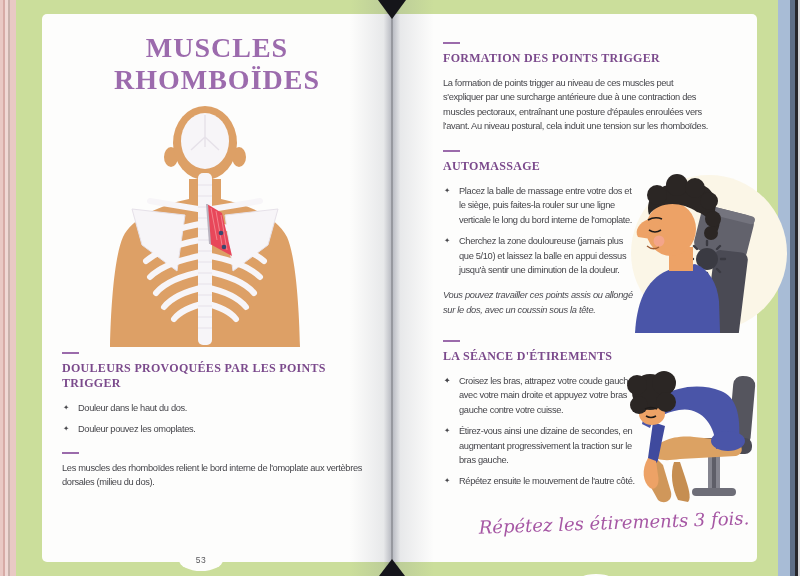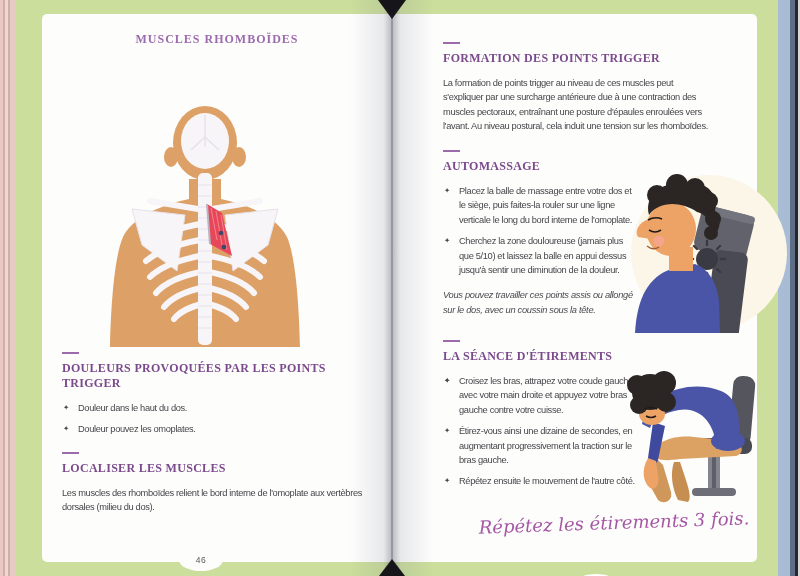--- a/index.html
+++ b/index.html
@@ -26,21 +26,21 @@
   .notch-bottom{position:absolute;left:379px;bottom:0;width:0;height:0;
     border-left:13px solid transparent;border-right:13px solid transparent;border-bottom:17px solid #15151A;}
   
   .pagenum{position:absolute;width:44px;height:22px;background:#FDFDFC;border-radius:50%;
     display:flex;align-items:center;justify-content:center;
     font-size:8.5px;color:#58585C;letter-spacing:.5px;}
   .pagenum-left{left:179px;top:549px;}
   .pagenum-right{left:574px;top:549px;margin-top:25px;}
   
   .title{position:absolute;left:42px;top:32px;width:350px;margin:0;text-align:center;
-    font-family:"Liberation Serif",serif;font-weight:bold;font-size:12px;letter-spacing:1px;color:#9C6BAD;}
+    font-family:"Liberation Serif",serif;font-weight:bold;font-size:28px;letter-spacing:1px;color:#9C6BAD;}
   .section{position:absolute;}
   .dash{width:17px;height:2px;background:#9B6BAB;margin-bottom:7px;}
   .section h2{margin:0 0 10px 0;font-family:"Liberation Serif",serif;font-weight:bold;
     font-size:12px;letter-spacing:.3px;color:#7B4A8C;}
   .body-text,.bullets li{font-size:9.3px;line-height:1.55;letter-spacing:-0.35px;color:#46464B;}
   .body-text{margin:0;}
   .bullets{list-style:none;margin:0;padding:0;}
   .bullets li{position:relative;padding-left:16px;margin-bottom:7px;}
   .bullets .bullet-marker{position:absolute;left:1px;top:1px;font-size:7.5px;color:#46464B;}
   .note{position:absolute;margin:0;font-style:italic;font-size:9.3px;line-height:1.6;
@@ -113,21 +113,20 @@
     <div class="dash"></div>
     <h2>DOULEURS PROVOQUÉES PAR LES POINTS TRIGGER</h2>
     <ul class="bullets">
       <li><span class="bullet-marker">✦</span><span>Douleur dans le haut du dos.</span></li>
       <li><span class="bullet-marker">✦</span><span>Douleur pouvez les omoplates.</span></li>
     </ul>
   </div>
 
   <div class="section" style="left:62px;top:452px;width:314px;">
     <div class="dash"></div>
-    <h2>LOCALISER LES MUSCLES</h2>
     <p class="body-text">Les muscles des rhomboïdes relient le bord interne de l'omoplate aux vertèbres dorsales (milieu du dos).</p>
   </div>
 
   <div class="section" style="left:443px;top:42px;width:272px;">
     <div class="dash"></div>
     <h2>FORMATION DES POINTS TRIGGER</h2>
     <p class="body-text">La formation de points trigger au niveau de ces muscles peut s'expliquer par une surcharge antérieure due à une contraction des muscles pectoraux, entraînant une posture d'épaules enroulées vers l'avant. Au niveau postural, cela induit une tension sur les rhomboïdes.</p>
   </div>
 
   <div class="section" style="left:443px;top:150px;width:272px;">
@@ -215,18 +214,18 @@
     </g>
   </svg>
 
   <div class="script">Répétez les étirements 3 fois.</div>
 
   <div class="gutter"></div>
   <div class="notch-top"></div>
   <div class="notch-bottom"></div>
 
   <div class="pagenum pagenum-left">
-      <span>46</span>
+      <span>53</span>
     </div>
   <div class="pagenum pagenum-right">
       <span>47</span>
     </div>
 </div>
 
 </body></html>

